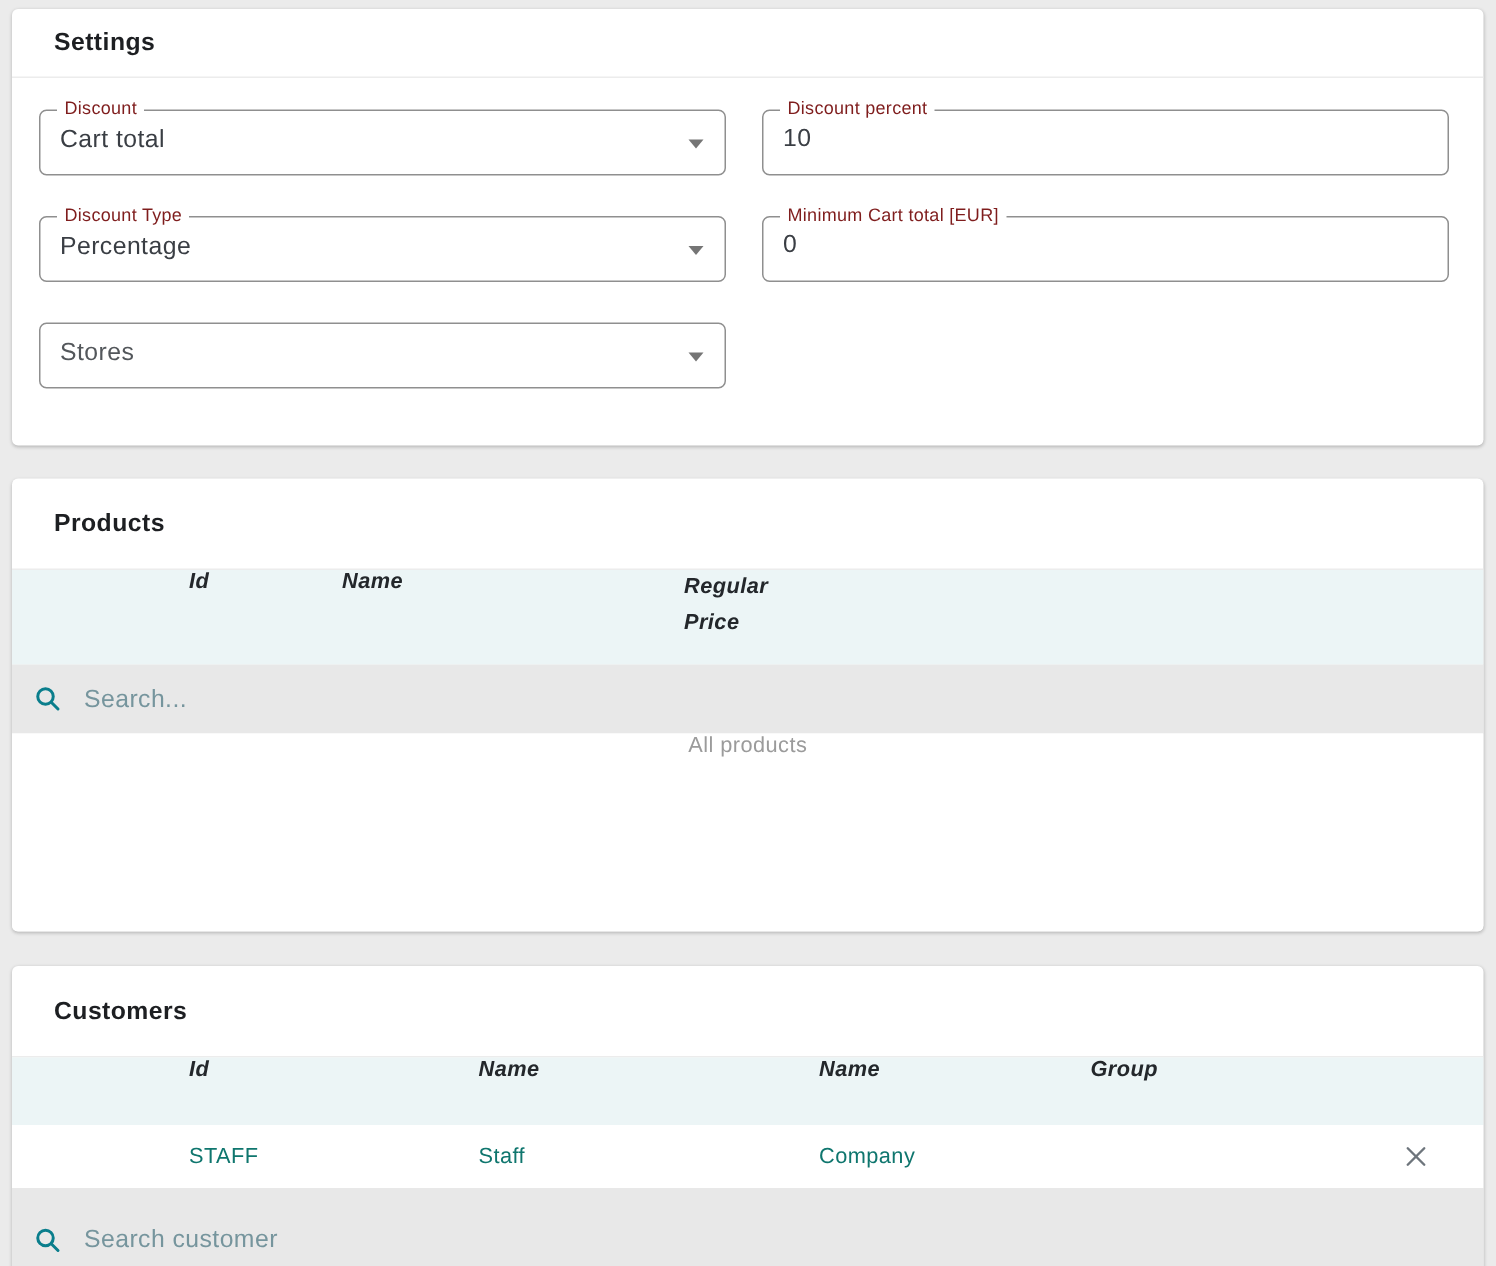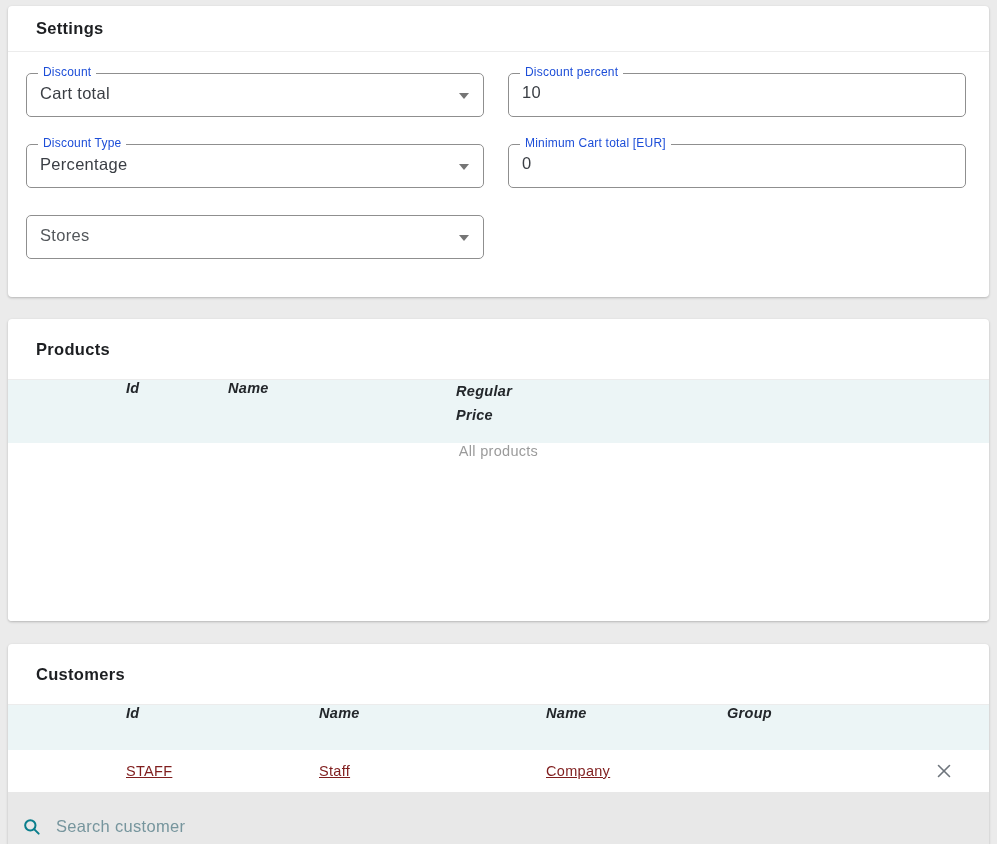--- a/index.html
+++ b/index.html
@@ -49,21 +49,21 @@
     position: relative;
     height: 44px;
     border: 1px solid #8f8f8f;
     border-radius: 5px;
     background: #fff;
     display: flex; align-items: center;
   }
   .field .flabel {
     position: absolute; top: -9px; left: 11px;
     background: #fff; padding: 0 5px;
-    font-size: 12px; color: #1d4ed8; letter-spacing: 0.2px;
+    font-size: 12px; color: #7f1d1d; letter-spacing: 0.2px;
     white-space: nowrap;
   }
   .field .fvalue {
     padding-left: 13px; padding-bottom: 3px;
     font-size: 16.5px; color: #3a3e44; letter-spacing: 0.3px;
   }
   .field.select { cursor: pointer; }
   .field .caret {
     position: absolute; right: 14px; top: 50%; margin-top: -2px;
     width: 0; height: 0;
@@ -92,23 +92,23 @@
   .th {
     font-size: 14.5px; font-weight: 600; color: #23272b;
     letter-spacing: 0.3px; padding-left: 10px;
   }
   .trow {
     display: flex; align-items: center;
     background: #fff; flex: 0 0 auto;
     height: 42px;
   }
   .td {
-    font-size: 14.5px; color: #7f1d1d;
+    font-size: 14.5px; color: #0f766e;
     letter-spacing: 0.3px; padding-left: 10px;
-    overflow: hidden; white-space: nowrap; text-decoration: underline;
+    overflow: hidden; white-space: nowrap;
   }
   
   .products-cols .c0 { width: 108px; padding-left: 0; }
   .products-cols .c1 { width: 102px; }
   .products-cols .c2 { width: 228px; }
   .products-cols .c3 { width: 228px; }
   .products-cols .c4 { flex: 1; }
   .wrap-narrow { display: inline-block; width: 62px; line-height: 1.65; white-space: normal; }
   
   .customers-cols .c0 { width: 108px; padding-left: 0; }
@@ -197,20 +197,27 @@
 
     <div class="thead products-head products-cols">
       <div class="th c0"></div>
       <div class="th c1">Id</div>
       <div class="th c2">Name</div>
       <div class="th c4">
         <span class="wrap-narrow">Regular Price</span>
       </div>
     </div>
 
+    <div class="search-row">
+      <svg class="sicon" width="20" height="20" viewBox="0 0 24 24">
+        <circle cx="10" cy="10" r="6.2" fill="none" stroke="#0a7e8c" stroke-width="2.4"></circle>
+        <line x1="14.8" y1="14.8" x2="20" y2="20" stroke="#0a7e8c" stroke-width="2.4" stroke-linecap="round"></line>
+      </svg>
+      <input class="search-input" type="text" placeholder="Search..." style="">
+    </div>
 
     <div class="empty-body">
       <span class="empty-text">All products</span>
     </div>
   </section>
 
   <section class="card card-customers">
     <div class="card-title-row">
       <span class="card-title">Customers</span>
     </div>

